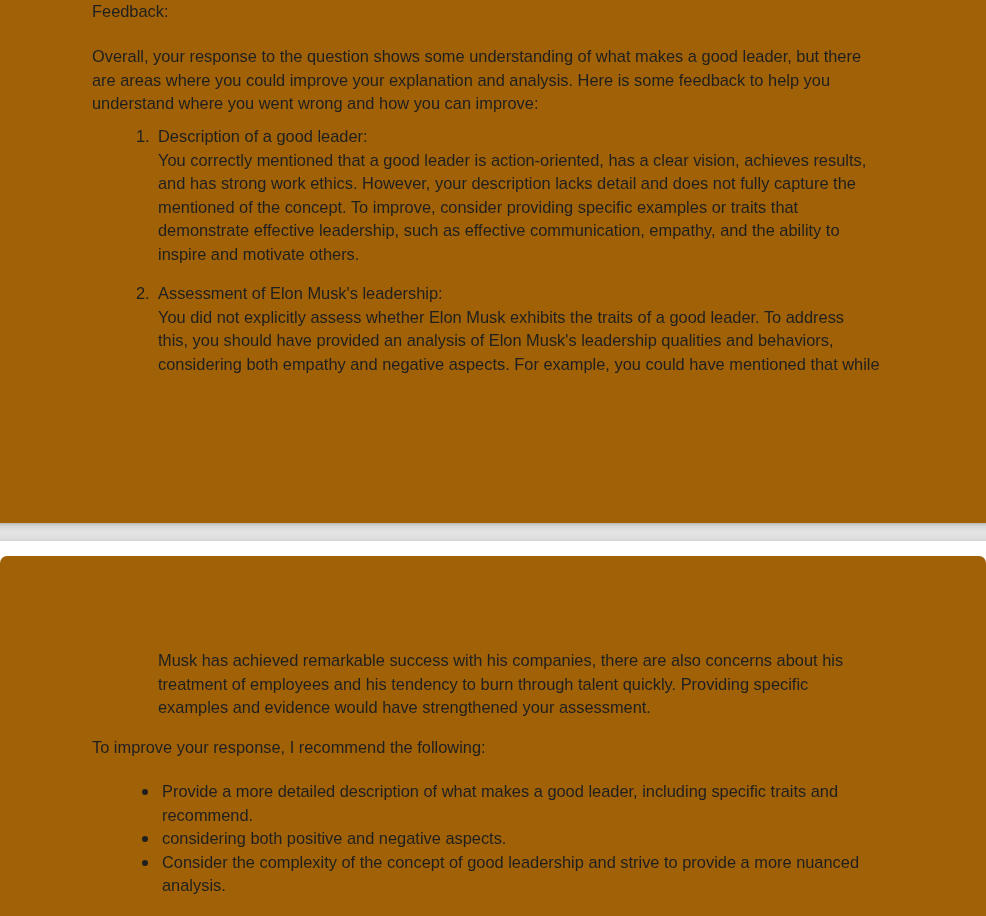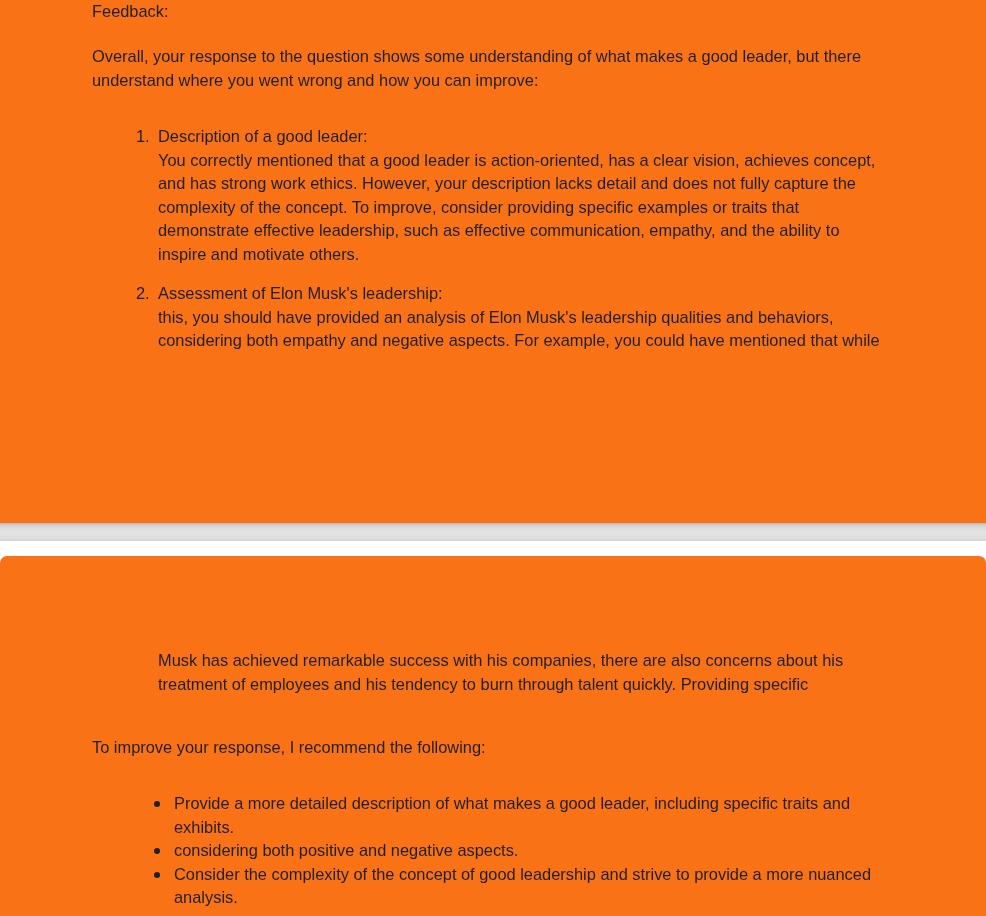--- a/index.html
+++ b/index.html
@@ -14,21 +14,21 @@
       position: relative;
       font-family: "Liberation Sans", sans-serif;
       color: #1f1f1f;
       font-size: 16.4px;
       line-height: 23.5px;
     }
     .page {
       position: absolute;
       left: 0;
       width: 986px;
-      background: #f97316;
+      background: #a16207;
     }
     .page-1 {
       top: 0;
       height: 523px;
     }
     .page-2 {
       top: 556px;
       height: 375px;
       border-radius: 7px;
     }
@@ -76,21 +76,21 @@
       margin: 0;
     }
     .rec-intro {
       top: 180px;
     }
     .bullets {
       position: absolute;
       left: 136px;
       top: 220px;
       width: 760px;
-      margin: 16px;
+      margin: 4px;
       padding: 0;
       list-style: none;
     }
     .bullets li {
       position: relative;
       padding-left: 22px;
       margin: 0;
     }
     .bullets li .dot {
       position: absolute;
@@ -104,60 +104,63 @@
     .line { display: block; white-space: nowrap; }
   </style>
 </head>
 <body>
 
 <div class="page page-1">
   <p class="para heading">Feedback:</p>
 
   <p class="para intro">
     <span class="line">Overall, your response to the question shows some understanding of what makes a good leader, but there</span>
+    <span class="line">are areas where you could improve your explanation and analysis. Here is some feedback to help you</span>
     <span class="line">understand where you went wrong and how you can improve:</span>
   </p>
 
   <div class="item item-1">
     <span class="num">1.</span>
     <div class="body">
       <span class="line">Description of a good leader:</span>
-      <span class="line">You correctly mentioned that a good leader is action-oriented, has a clear vision, achieves concept,</span>
+      <span class="line">You correctly mentioned that a good leader is action-oriented, has a clear vision, achieves results,</span>
       <span class="line">and has strong work ethics. However, your description lacks detail and does not fully capture the</span>
-      <span class="line">complexity of the concept. To improve, consider providing specific examples or traits that</span>
+      <span class="line">mentioned of the concept. To improve, consider providing specific examples or traits that</span>
       <span class="line">demonstrate effective leadership, such as effective communication, empathy, and the ability to</span>
       <span class="line">inspire and motivate others.</span>
     </div>
   </div>
 
   <div class="item item-2">
     <span class="num">2.</span>
     <div class="body">
       <span class="line">Assessment of Elon Musk's leadership:</span>
+      <span class="line">You did not explicitly assess whether Elon Musk exhibits the traits of a good leader. To address</span>
       <span class="line">this, you should have provided an analysis of Elon Musk's leadership qualities and behaviors,</span>
       <span class="line">considering both empathy and negative aspects. For example, you could have mentioned that while</span>
     </div>
   </div>
 </div>
 
 <div class="page-gap"></div>
 
 <div class="page page-2">
   <p class="cont">
     <span class="line">Musk has achieved remarkable success with his companies, there are also concerns about his</span>
     <span class="line">treatment of employees and his tendency to burn through talent quickly. Providing specific</span>
+    <span class="line">examples and evidence would have strengthened your assessment.</span>
   </p>
 
   <p class="para rec-intro">To improve your response, I recommend the following:</p>
 
   <ul class="bullets">
     <li>
       <span class="dot"></span>
       <span class="line">Provide a more detailed description of what makes a good leader, including specific traits and</span>
-      <span class="line">exhibits.</span>
+      <span class="line">recommend.</span>
     </li>
     <li>
       <span class="dot"></span>
       <span class="line">considering both positive and negative aspects.</span>
     </li>
     <li>
       <span class="dot"></span>
       <span class="line">Consider the complexity of the concept of good leadership and strive to provide a more nuanced</span>
       <span class="line">analysis.</span>
     </li>

